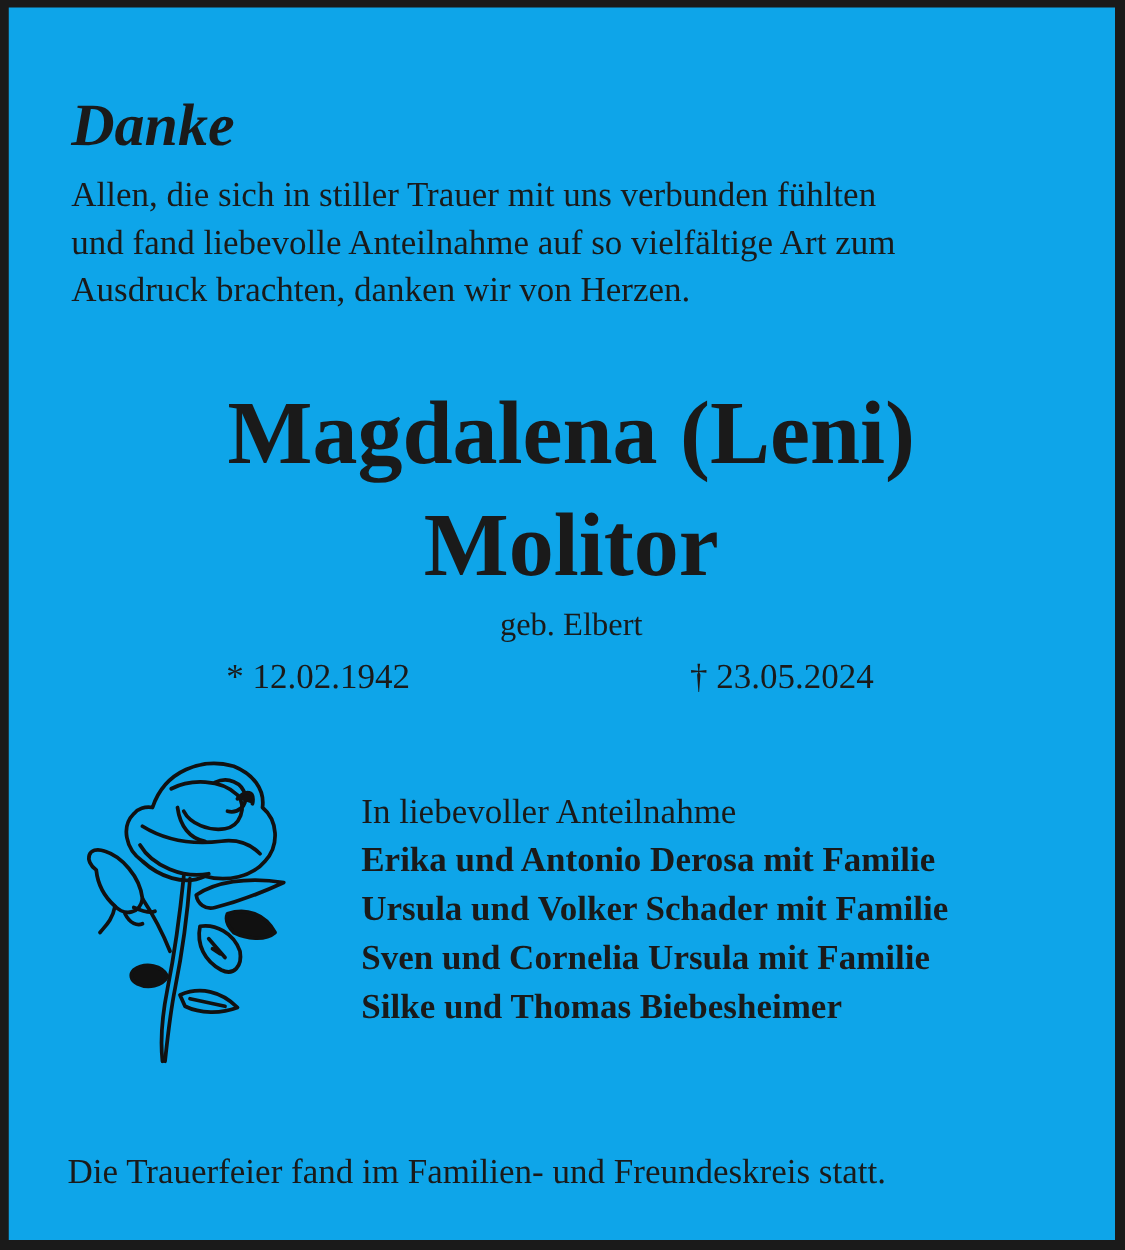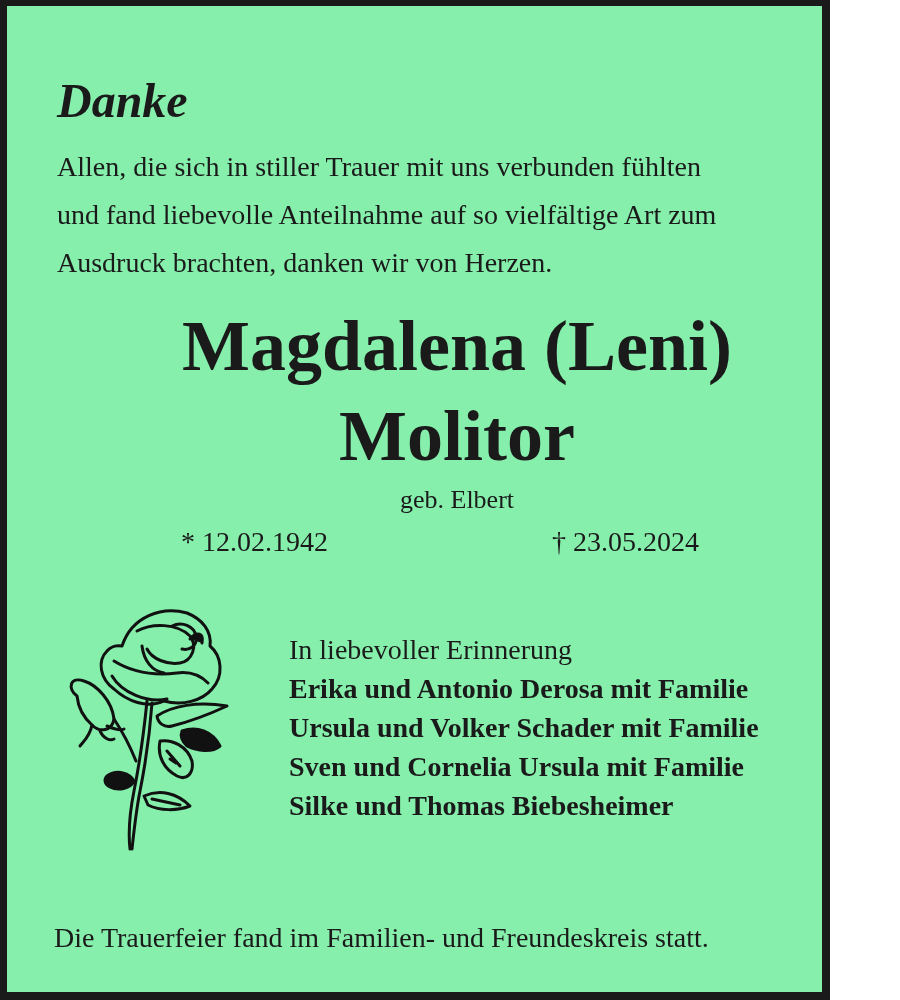--- a/index.html
+++ b/index.html
@@ -1,35 +1,35 @@
 <!DOCTYPE html>
 <html><head>
   <meta charset="utf-8">
   <style>
     html, body { margin:0; padding:0; background:#ffffff; }
     body { width:900px; height:1000px; position:relative; overflow:hidden; }
     .frame {
-      position:absolute; left:0; top:0; width:830px; height:1000px;
+      position:absolute; left:0; top:0; width:900px; height:1000px;
       box-sizing:border-box;
       border-top:6px solid #1a1a1a;
       border-left:7px solid #1a1a1a;
       border-right:8px solid #1a1a1a;
       border-bottom:8px solid #1a1a1a;
-      background:#86efac;
+      background:#0ea5e9;
     }
     .serif { font-family:"Liberation Serif", "DejaVu Serif", serif; color:#1a1a1a; }
     .heading {
       position:absolute; left:50px; top:68px;
       font-size:48px; font-weight:bold; font-style:italic; line-height:54px;
     }
     .intro {
       position:absolute; left:50px; top:132px; width:800px;
       font-size:28px; line-height:38px;
     }
-    .intro div { white-space:nowrap;margin-top:10px; }
+    .intro div { white-space:nowrap; }
     .name {
       position:absolute; left:0; width:900px; text-align:center;
       font-size:72px; font-weight:bold; line-height:80px;
     }
     .name1 { top:300px; }
     .name2 { top:390px; }
     .maiden {
       position:absolute; left:0; width:900px; text-align:center; top:478px;
       font-size:26px; line-height:32px;
     }
@@ -89,21 +89,21 @@
     <path d="M105 115 C120 105,145 100,175 105 C160 112,140 120,120 125 C112 127,106 122,105 115 Z"></path>
     <path d="M130 130 C145 125,160 130,168 145 C160 152,145 150,135 145 C130 140,128 135,130 130 Z" fill="#111"></path>
     <path d="M108 140 C120 138,135 145,140 160 C142 172,135 180,125 175 C112 168,105 155,108 140 Z"></path>
     <path d="M115 150 L128 165 M118 158 L124 162"></path>
     <path d="M55 175 C65 168,78 172,82 180 C78 188,66 190,58 186 C52 183,52 178,55 175 Z" fill="#111"></path>
     <path d="M92 195 C108 188,125 192,138 205 C125 210,108 210,96 204 Z"></path>
     <path d="M100 198 L128 204"></path>
   </svg>
 
   <div class="mourners serif">
-    <div class="intro-line">In liebevoller Erinnerung</div>
+    <div class="intro-line">In liebevoller Anteilnahme</div>
     <div class="family">Erika und Antonio Derosa mit Familie</div>
     <div class="family">Ursula und Volker Schader mit Familie</div>
     <div class="family">Sven und Cornelia Ursula mit Familie</div>
     <div class="family">Silke und Thomas Biebesheimer</div>
   </div>
 
   <div class="footer serif">Die Trauerfeier fand im Familien- und Freundeskreis statt.</div>
 </div>
 
 </body></html>

